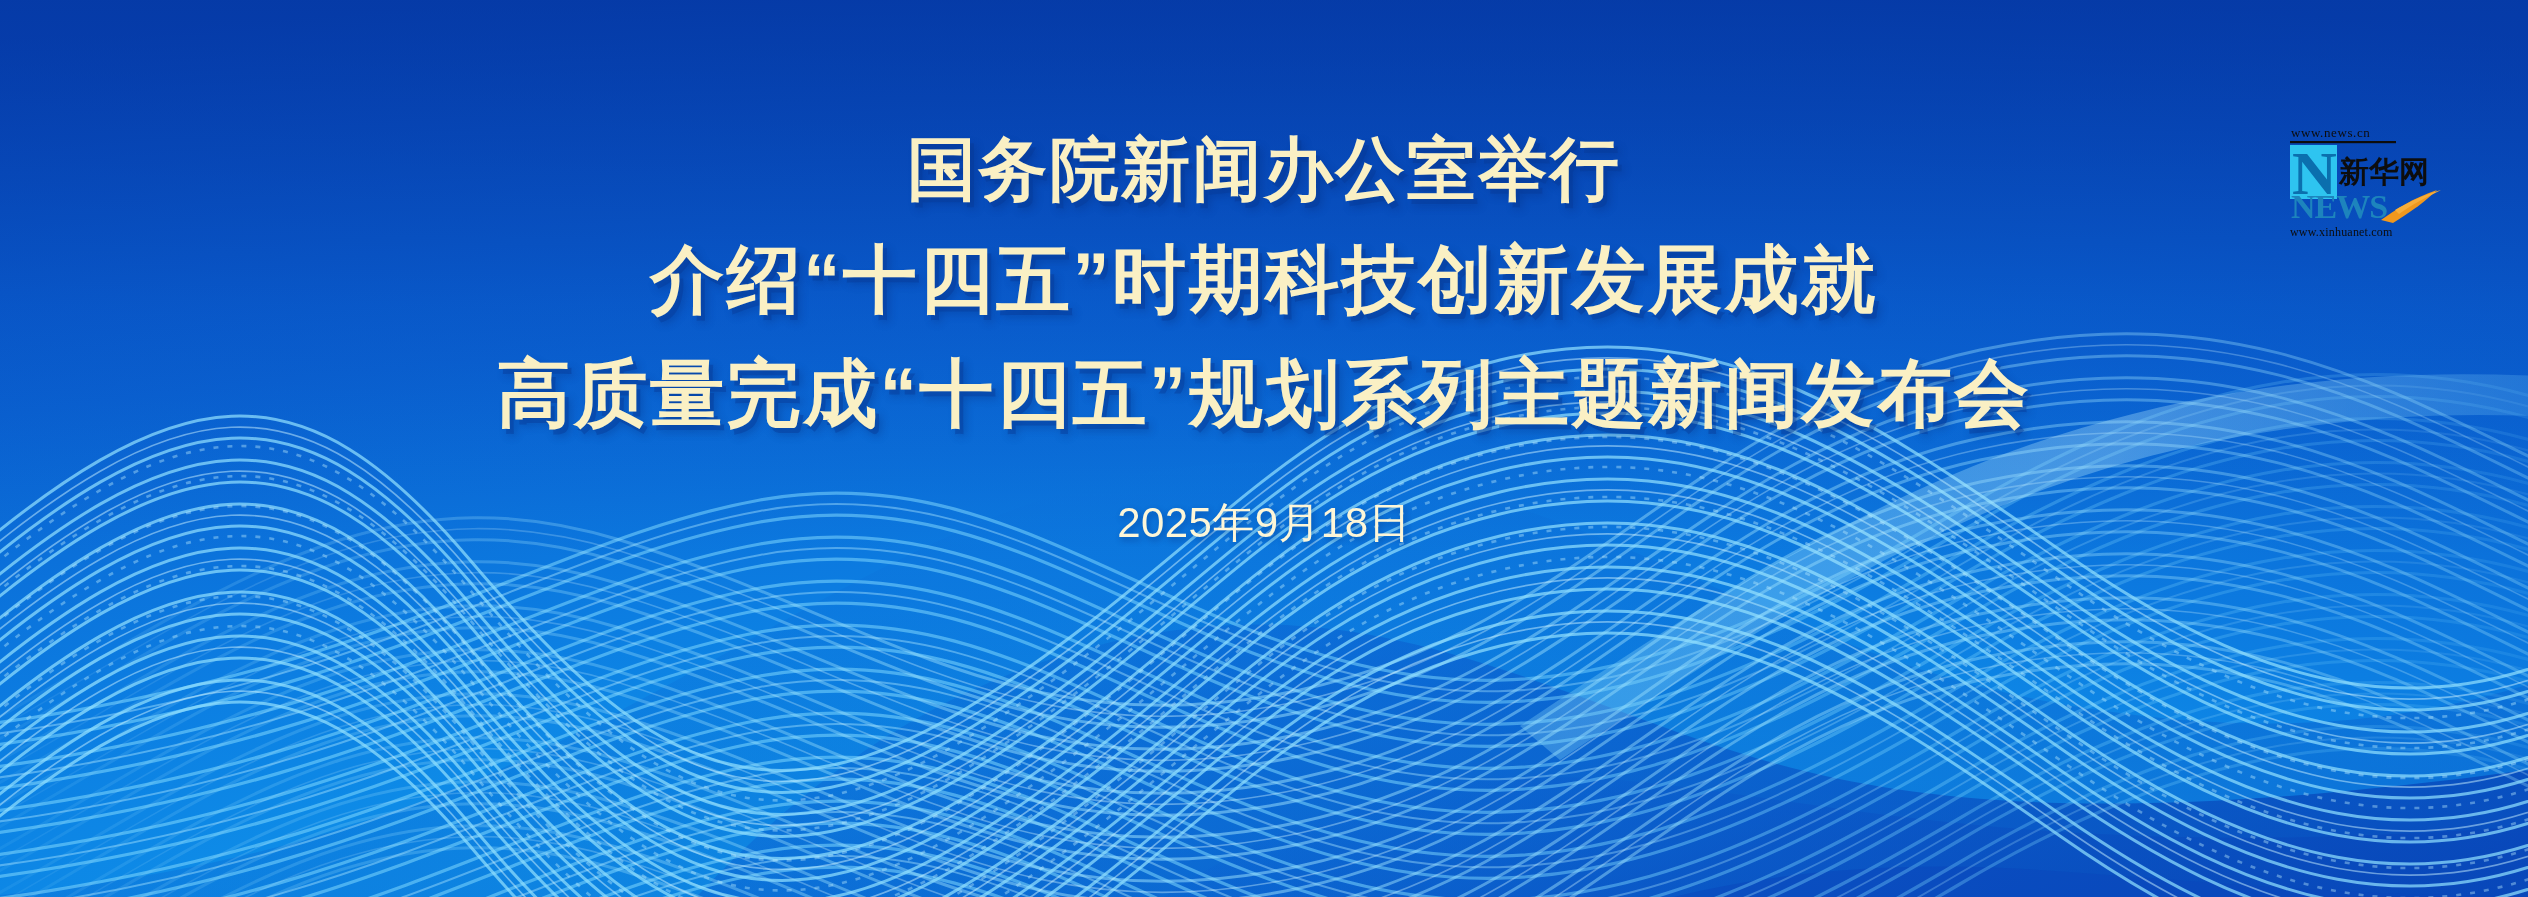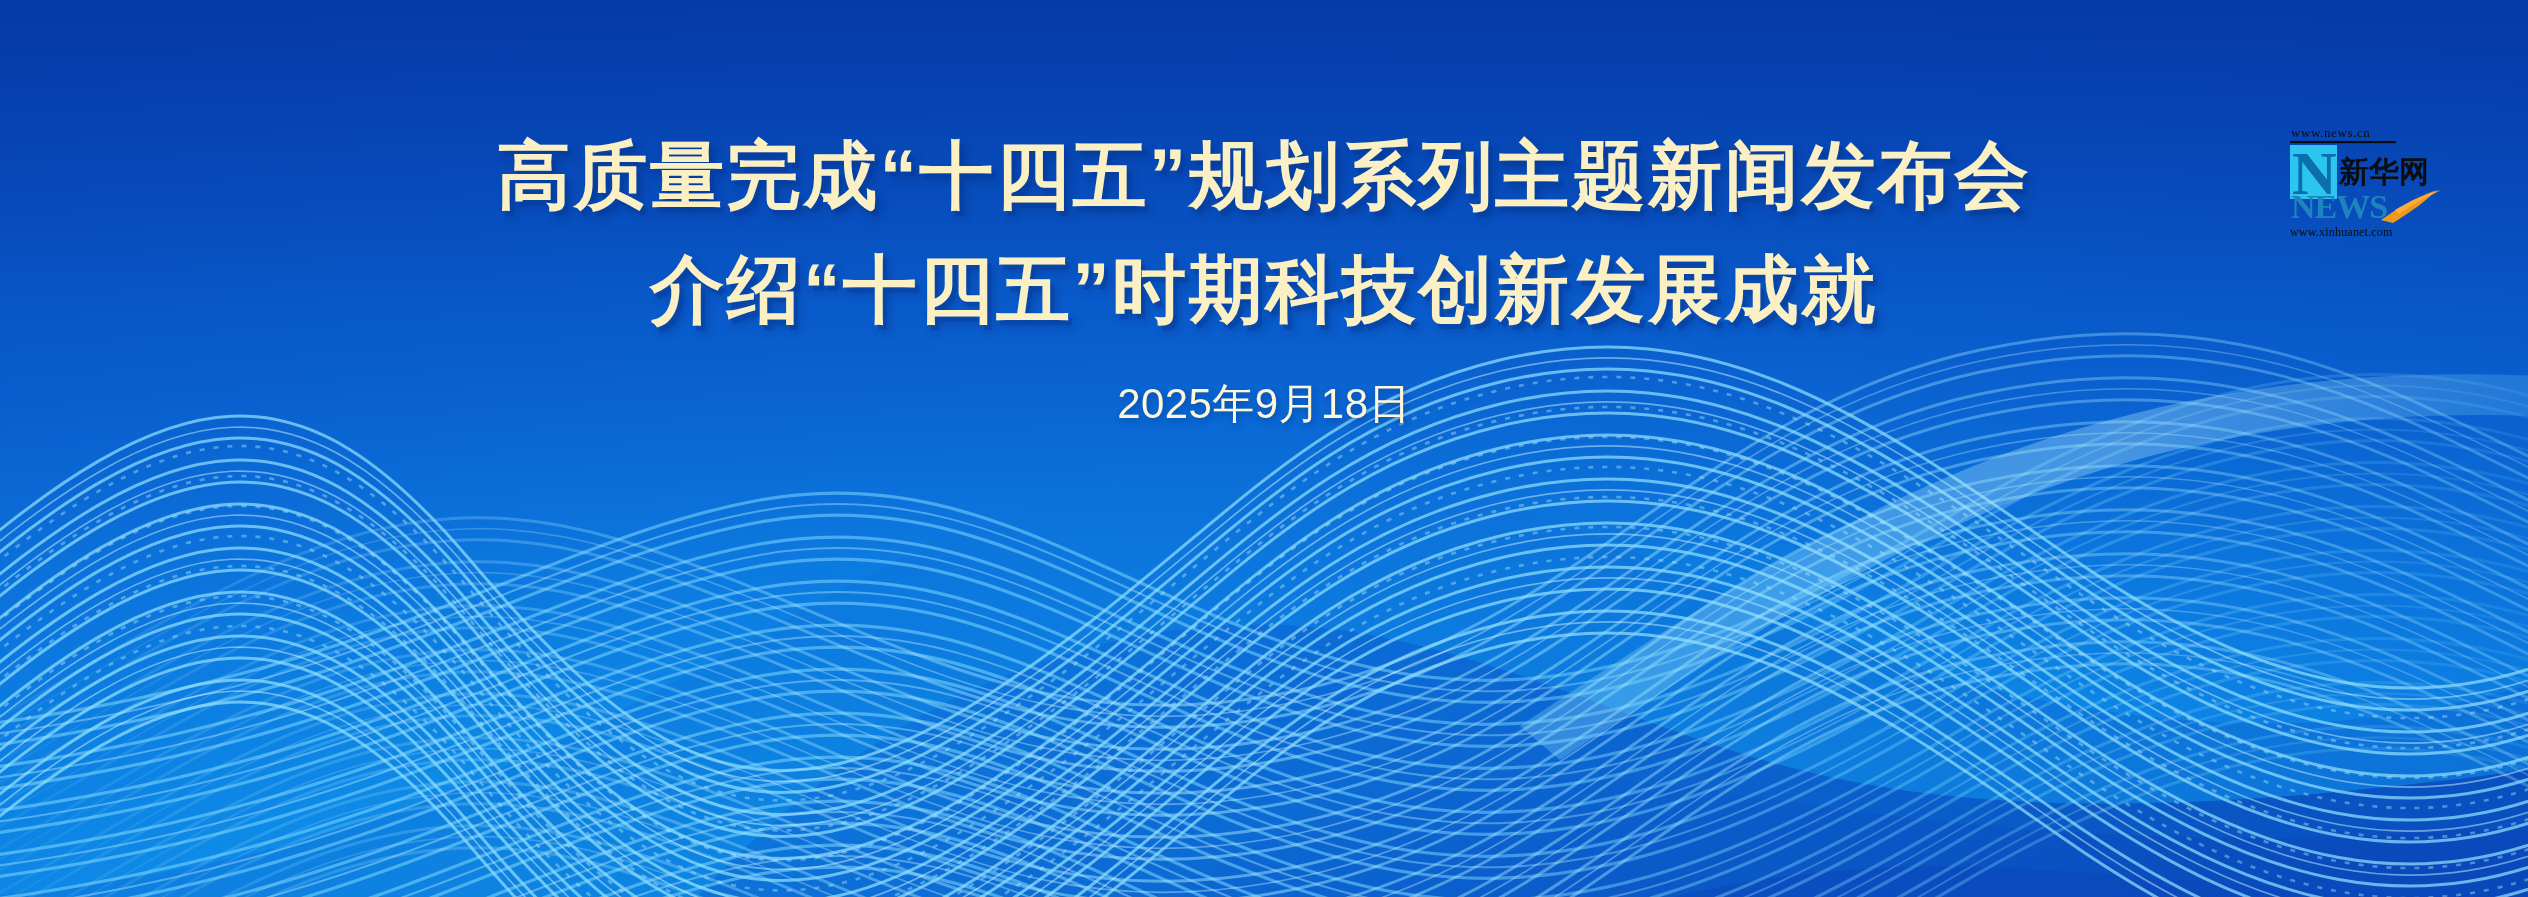--- a/index.html
+++ b/index.html
@@ -38,21 +38,21 @@
     letter-spacing:.035em;
     white-space:nowrap;
     text-shadow:
       4px 5px 0 rgba(7,58,150,.42),
       6px 7px 9px rgba(4,38,110,.30);
   }
   .t-line.l1{ font-size:69px; line-height:104px; }
   .t-line.l2{ font-size:74px; line-height:112px; margin-top:2px; }
   .t-line.l3{ font-size:74px; line-height:112px; margin-top:2px; }
   .t-date{
-    margin-top:30px;
+    margin-top:45px;
     color:#fdf6d8;
     font-size:42px;
     font-weight:400;
     letter-spacing:.01em;
     white-space:nowrap;
     text-shadow:2px 3px 6px rgba(5,45,125,.45);
   }
 
   
   .logo{
@@ -248,22 +248,23 @@
           <use href="#wv" y="30"></use>
         <use href="#wv" y="60"></use>
           <use href="#wv" y="90"></use>
           <use href="#wv" y="120"></use>
         <use href="#wv" y="150"></use>
       </g>
     </g>
   </svg>
 
   <div class="title-block">
+    <div class="t-line l1">国务院新闻办公室举行</div>
+    <div class="t-line l3">介绍“十四五”时期科技创新发展成就</div>
     <div class="t-line l2">高质量完成“十四五”规划系列主题新闻发布会</div>
-    <div class="t-line l3">介绍“十四五”时期科技创新发展成就</div>
     <div class="t-date">2025年9月18日</div>
   </div>
 
   <div class="logo">
     <svg viewBox="0 0 196 118">
 
       <text x="14" y="13" font-family="'Liberation Serif','DejaVu Serif',serif" font-size="13" letter-spacing="0.6" fill="#0d0d0d">www.news.cn</text>
       <rect x="13" y="17" width="106" height="2.2" fill="#0d0d0d"></rect>
 
       <rect x="13" y="21" width="47" height="54" fill="#2ec4f0"></rect>

